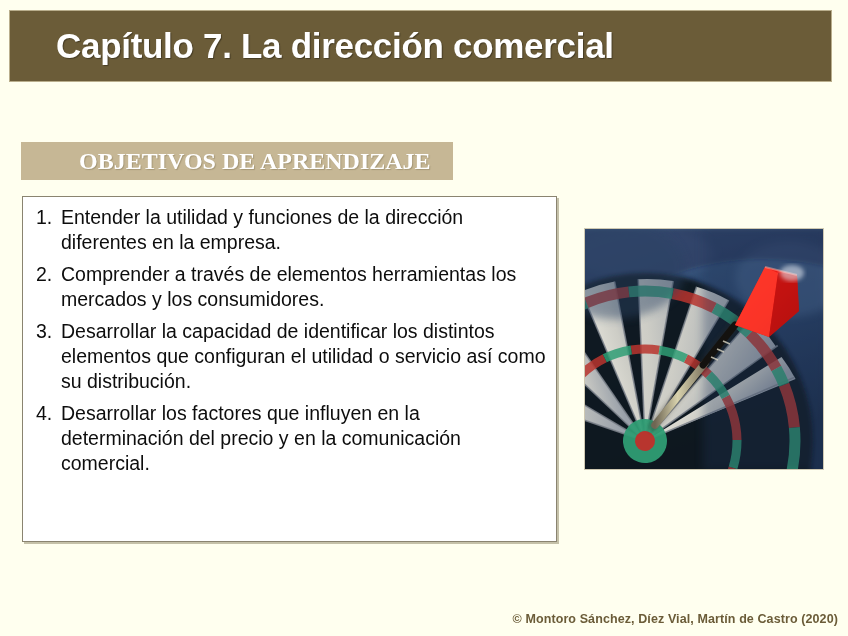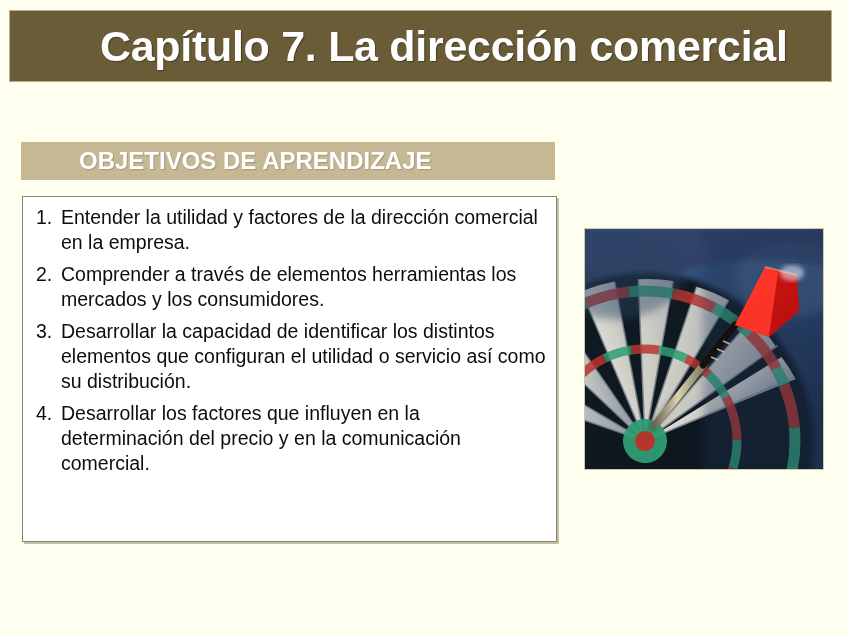--- a/index.html
+++ b/index.html
@@ -32,39 +32,40 @@
     width: 823px;
     height: 72px;
     background: #6B5C38;
     border: 1px solid #b9ae8c;
     box-sizing: border-box;
     display: flex;
     align-items: center;
   }
   #title-text {
     color: #FFFFFF;
-    font-size: 43px;
+    font-size: 35px;
     font-weight: bold;
     letter-spacing: -0.3px;
-    padding-left: 90px;
+    padding-left: 46px;
     white-space: nowrap;
     text-shadow: 1px 1px 1px rgba(0,0,0,0.35);
   }
 
   
   #objectives-header {
     position: absolute;
     left: 21px;
     top: 142px;
-    width: 534px;
+    width: 432px;
     height: 38px;
     background: #C6B795;
     display: flex;
     align-items: center;
     box-sizing: border-box;
+    font-family: Liberation Serif, serif;
   }
   #objectives-header-text {
     color: #FFFFFF;
     font-size: 24px;
     font-weight: bold;
     padding-left: 58px;
     white-space: nowrap;
     text-shadow: 1px 1px 1px rgba(90,80,50,0.30);
   }
 
@@ -142,21 +143,21 @@
   </div>
 
   <div id="objectives-header">
     <div id="objectives-header-text">OBJETIVOS DE APRENDIZAJE</div>
   </div>
 
   <div id="objectives-box">
     <ol id="objectives-list">
       <li>
         <span class="num">1.</span>
-        <span class="txt">Entender la utilidad y factores de la dirección comercial en la empresa.</span>
+        <span class="txt">Entender la utilidad y funciones de la dirección diferentes en la empresa.</span>
       </li>
       <li>
         <span class="num">2.</span>
         <span class="txt">Comprender a través de elementos herramientas los mercados y los consumidores.</span>
       </li>
       <li>
         <span class="num">3.</span>
         <span class="txt">Desarrollar la capacidad de identificar los distintos elementos que configuran el utilidad o servicio así como su distribución.</span>
       </li>
       <li>
@@ -276,14 +277,15 @@
             <path d="M193 44 L 212 46 L 214 82 L 184 108 Z" fill="#b81210" opacity="0.75"></path>
             <path d="M180 38 L 212 46" stroke="#ffb0a2" stroke-width="2" opacity="0.5" fill="none"></path>
           </g>
 
           <ellipse cx="207" cy="44" rx="12" ry="8" fill="#e9eef5" opacity="0.55" filter="url(#soft)"></ellipse>
         </g>
       </g>
     </svg>
   </div>
 
+  <div id="footer">© Montoro Sánchez, Díez Vial, Martín de Castro (2020)</div>
 
 </div>
 
 </body></html>

